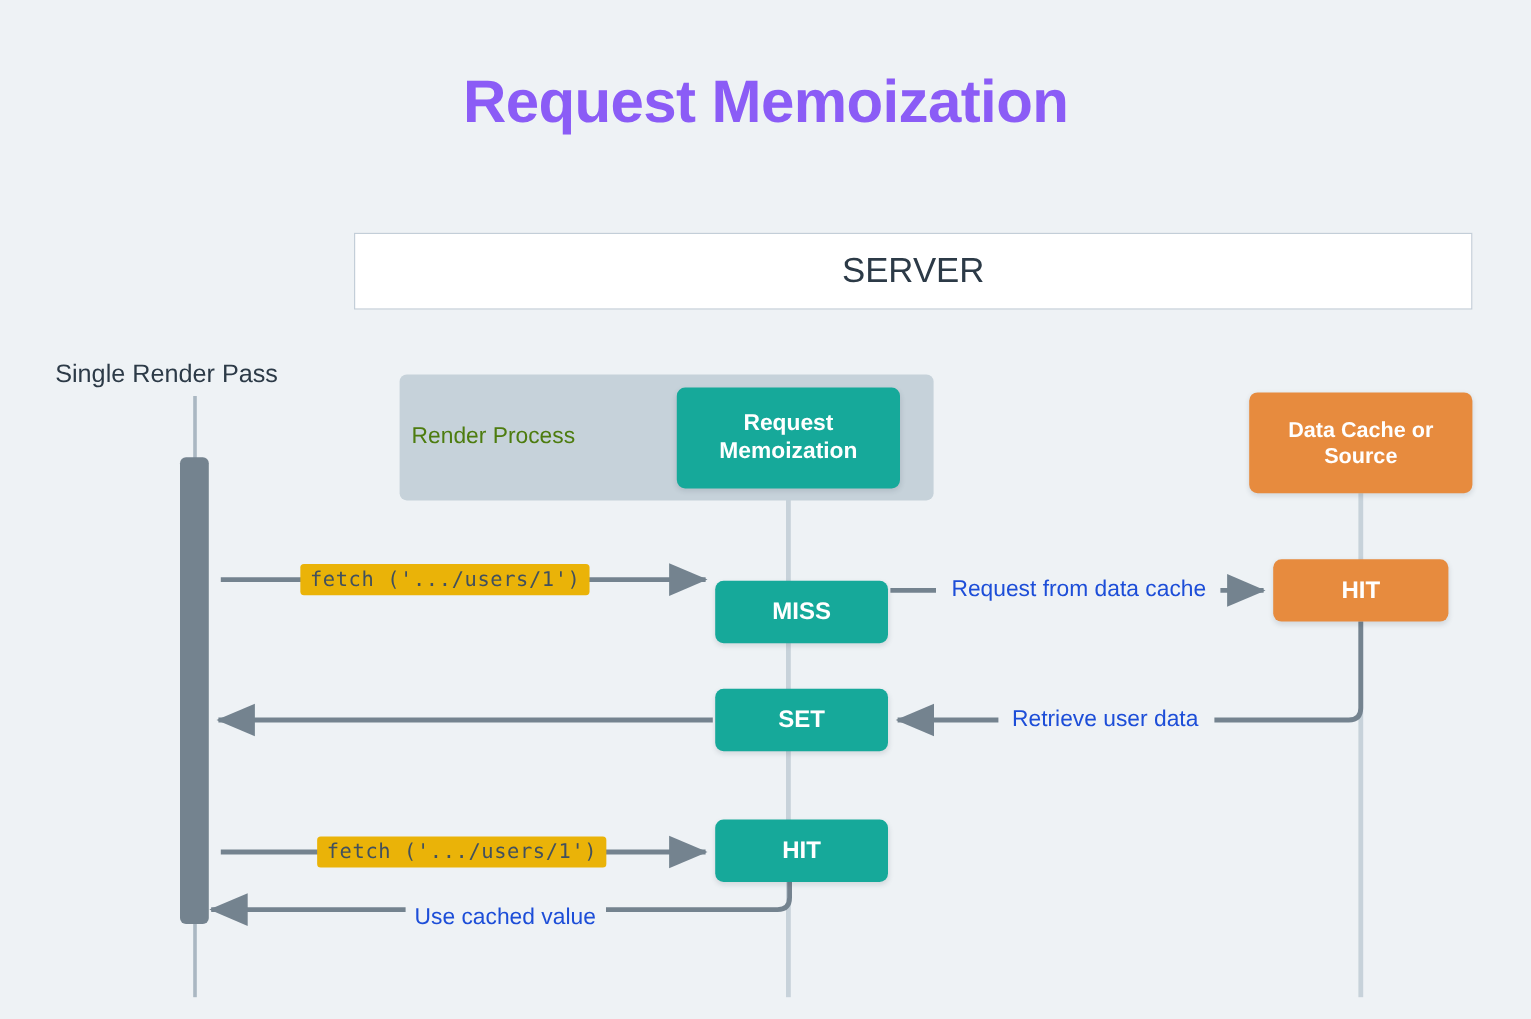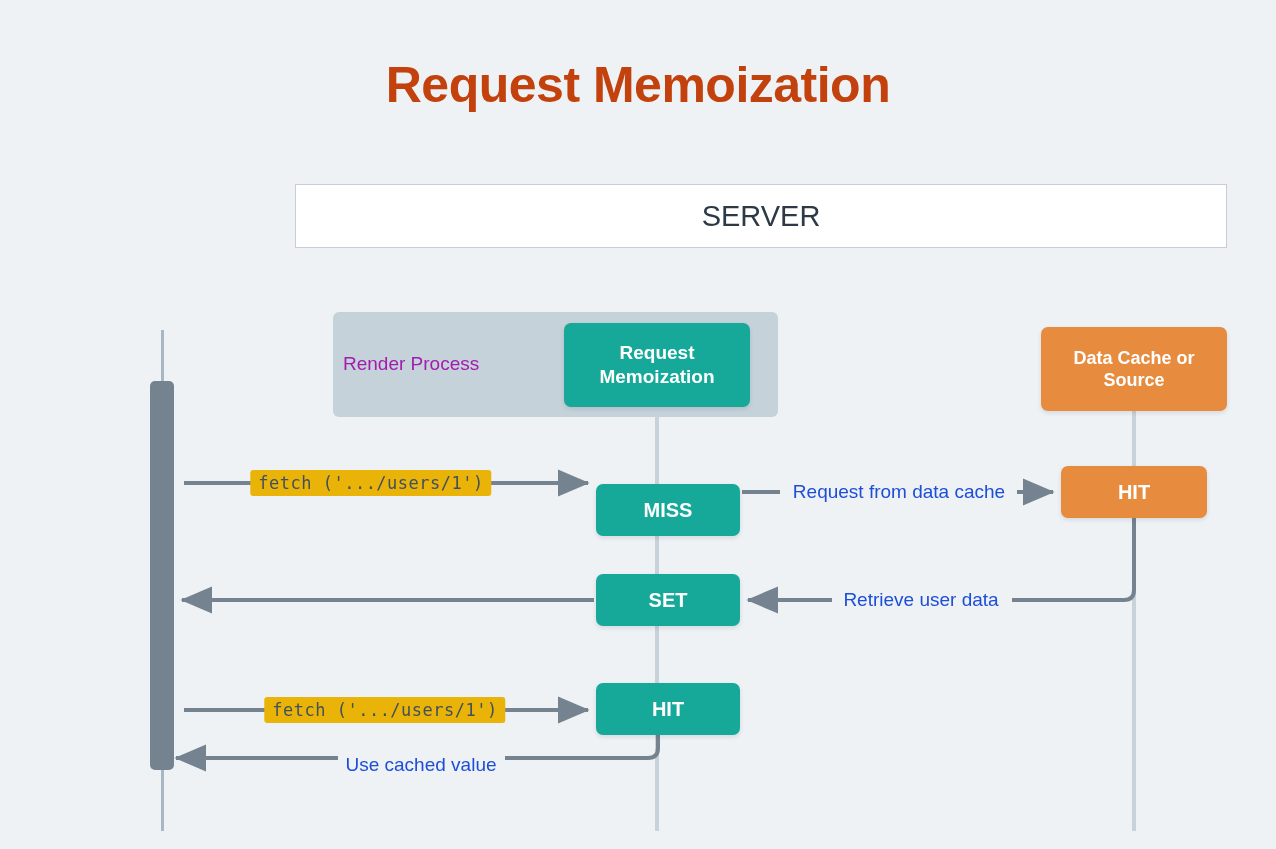--- a/index.html
+++ b/index.html
@@ -21,29 +21,29 @@
 
   
   .title {
     position: absolute;
     left: 0;
     top: 56px;
     width: 1276px;
     text-align: center;
     font-size: 50px;
     font-weight: bold;
-    color: #c2410c;
+    color: #8b5cf6;
     letter-spacing: -0.5px;
   }
 
   
   .server-box {
     position: absolute;
     left: 295px;
-    top: 184px;
+    top: 194px;
     width: 932px;
     height: 64px;
     background: #ffffff;
     border: 1px solid #c3ced8;
     box-sizing: border-box;
   }
   .server-label {
     position: absolute;
     left: 0; top: 0;
     width: 100%; height: 100%;
@@ -93,21 +93,21 @@
     width: 445px;
     height: 105px;
     background: #c6d2da;
     border-radius: 6px;
   }
   .render-process-label {
     position: absolute;
     left: 343px;
     top: 353px;
     font-size: 19px;
-    color: #a21caf;
+    color: #4d7c0f;
   }
 
   
   .node {
     position: absolute;
     border-radius: 7px;
     display: flex;
     align-items: center;
     justify-content: center;
     text-align: center;
@@ -190,20 +190,21 @@
 
   <div class="server-box">
     <div class="server-label">SERVER</div>
   </div>
 
   <div class="lifeline-thin" style="left:161px; top:330px; height:52px;"></div>
   <div class="lifeline-thin" style="left:161px; top:769px; height:62px;"></div>
   <div class="lifeline" style="left:655px; top:407px; height:424px;"></div>
   <div class="lifeline" style="left:1132px; top:411px; height:420px;"></div>
 
+  <div class="pass-label">Single Render Pass</div>
   <div class="activation"></div>
 
   <div class="render-process"></div>
   <div class="render-process-label">Render Process</div>
 
   <svg class="wires" viewBox="0 0 1276 849" width="1276" height="849">
     <defs>
       <marker id="arrowR" markerWidth="9" markerHeight="9" refX="7.6" refY="4" orient="auto" markerUnits="strokeWidth">
         <path d="M0,0.6 L8,4 L0,7.4 z" fill="#74838f"></path>
       </marker>

